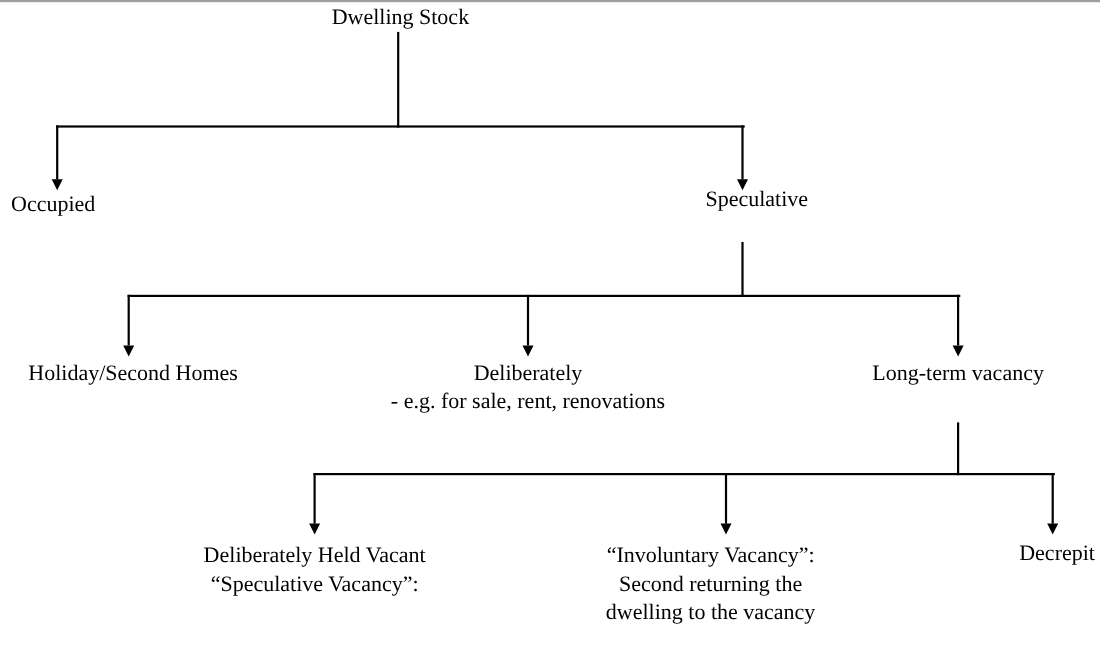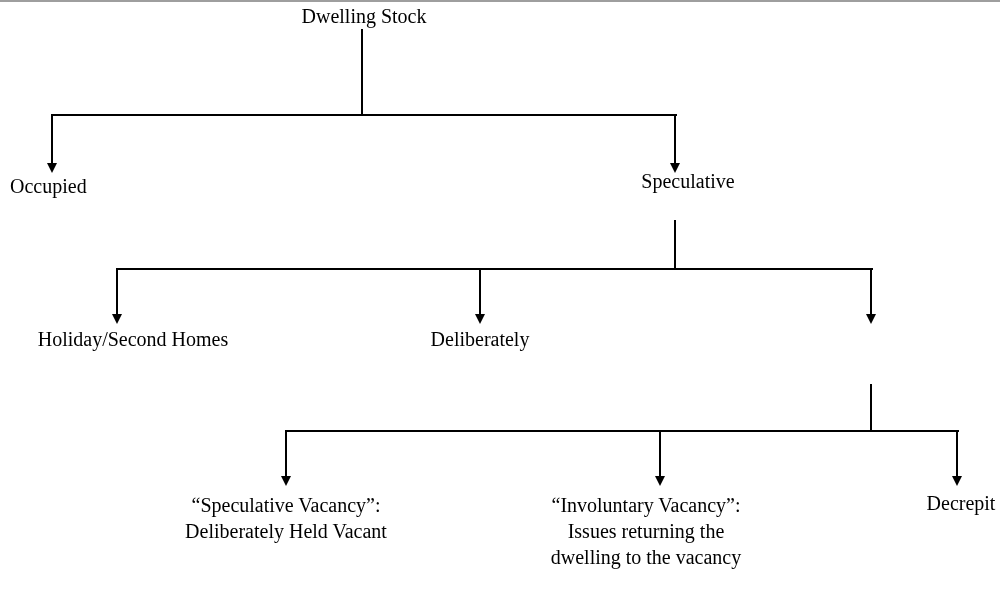--- a/index.html
+++ b/index.html
@@ -70,48 +70,52 @@
 
   <div class="vline" style="left:674px; top:114px; height:49px;"></div>
   <div class="arrowhead" style="left:670px; top:163px;"></div>
   <div class="node" style="left:588px; top:168px; width:200px;">Speculative</div>
 
   <div class="vline" style="left:674px; top:220px; height:50px;"></div>
   <div class="hline" style="left:116px; top:268px; width:757px;"></div>
 
   <div class="vline" style="left:116px; top:268px; height:46px;"></div>
   <div class="arrowhead" style="left:112px; top:314px;"></div>
-  <div class="node" style="left:16px; top:326px; width:234px;">
+  <div class="node" style="left:4px; top:326px; width:234px;">
     <span class="line">Holiday/Second Homes</span>
   </div>
 
   <div class="vline" style="left:479px; top:268px; height:46px;"></div>
   <div class="arrowhead" style="left:475px; top:314px;"></div>
   <div class="node" style="left:320px; top:326px; width:320px;">
     <span class="line">Deliberately</span>
+    <span class="line">- e.g. for sale, rent, renovations</span>
   </div>
 
   <div class="vline" style="left:870px; top:268px; height:46px;"></div>
   <div class="arrowhead" style="left:866px; top:314px;"></div>
+  <div class="node" style="left:771px; top:326px; width:200px;">
+    <span class="line">Long-term vacancy</span>
+  </div>
 
   <div class="vline" style="left:870px; top:384px; height:48px;"></div>
   <div class="hline" style="left:285px; top:430px; width:674px;"></div>
 
   <div class="vline" style="left:285px; top:430px; height:46px;"></div>
   <div class="arrowhead" style="left:281px; top:476px;"></div>
   <div class="node" style="left:156px; top:492px; width:260px;">
+    <span class="line">Deliberately Held Vacant</span>
     <span class="line">“Speculative Vacancy”:</span>
-    <span class="line">Deliberately Held Vacant</span>
   </div>
 
   <div class="vline" style="left:659px; top:430px; height:46px;"></div>
   <div class="arrowhead" style="left:655px; top:476px;"></div>
   <div class="node" style="left:515px; top:492px; width:262px;">
     <span class="line">“Involuntary Vacancy”:</span>
-    <span class="line">Issues returning the</span>
+    <span class="line">Second returning the</span>
     <span class="line">dwelling to the vacancy</span>
   </div>
 
   <div class="vline" style="left:956px; top:430px; height:46px;"></div>
   <div class="arrowhead" style="left:952px; top:476px;"></div>
   <div class="node" style="left:886px; top:490px; width:150px;">
     <span class="line">Decrepit</span>
   </div>
 
 </div>

